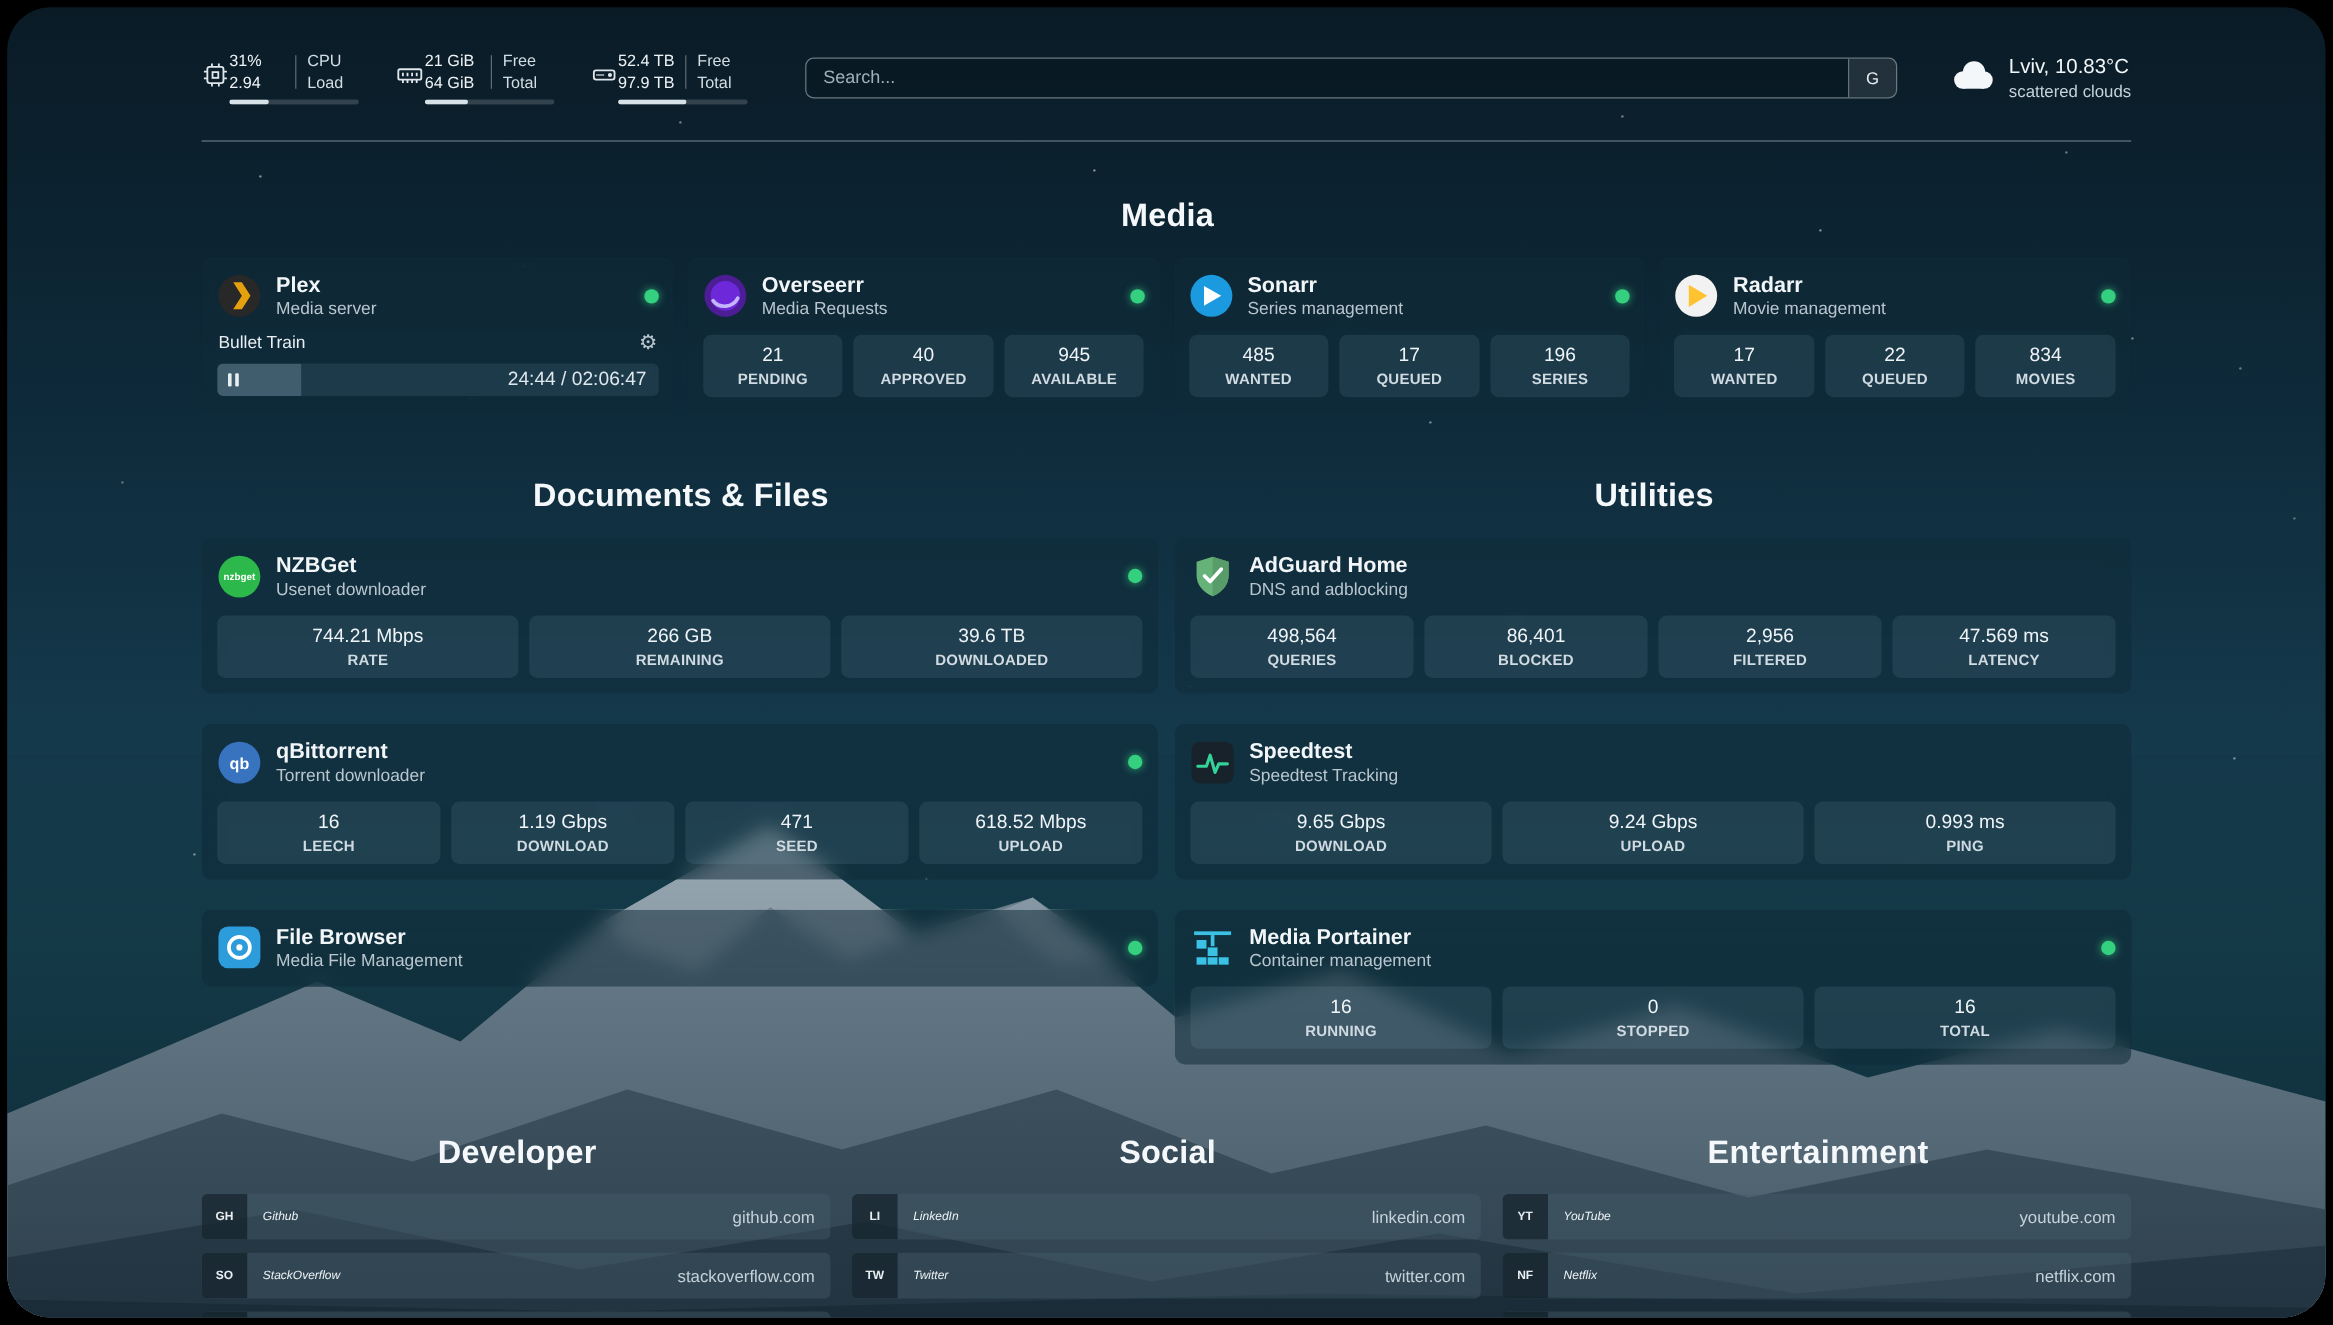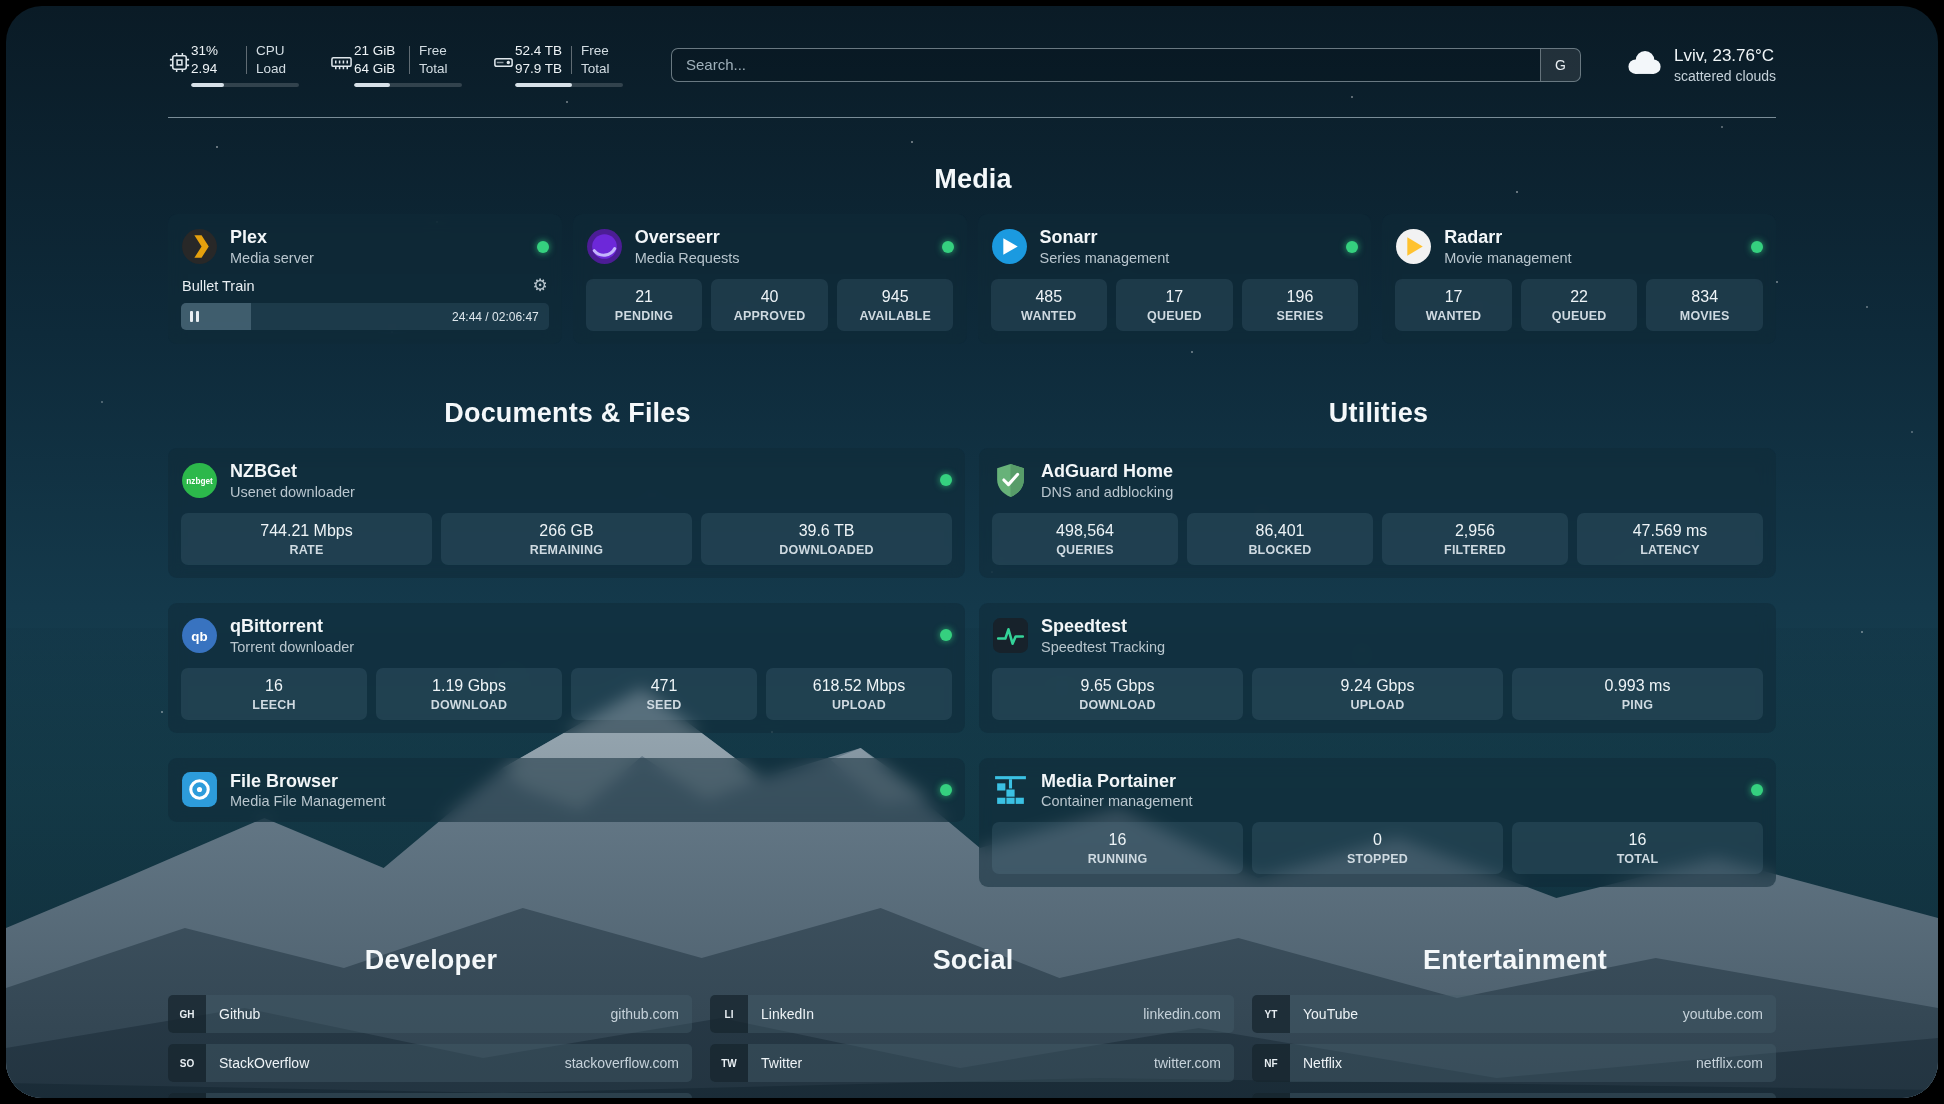--- a/index.html
+++ b/index.html
@@ -73,29 +73,29 @@
 
   
   .np-row { display:flex; align-items:center; margin-top:11px; padding:0 1px; }
   .np-title { font-size:14.5px; color:#e8eef2; }
   .gear { margin-left:auto; color:#b9c6ce; font-size:17px; line-height:1; cursor:pointer; }
   .player { margin-top:9px; position:relative; height:27px; background:rgba(130,170,190,.13);
     border-radius:5px; display:flex; align-items:center; overflow:hidden; }
   .player-fill { position:absolute; left:0; top:0; bottom:0; background:rgba(190,220,235,.22); }
   .pause { position:relative; display:flex; gap:3px; margin-left:9px; cursor:pointer; }
   .pause span { width:3px; height:11px; background:#e8eef2; border-radius:1px; }
-  .time { position:relative; margin-left:auto; margin-right:10px; font-size:12px; color:#dfe8ee; }
+  .time { position:relative; margin-left:auto; margin-right:10px; font-size:16px; color:#dfe8ee; }
 
   
   .bm-grid { display:grid; grid-template-columns:repeat(3,1fr); gap:0 18px; margin-top:58px; align-items:start; }
   .bm-row { display:flex; align-items:center; height:38px; background:rgba(70,95,108,.40);
     border-radius:5px; margin-bottom:11px; overflow:hidden; cursor:pointer; }
   .bm-icon { width:38px; height:38px; background:rgba(8,18,26,.55); display:flex; align-items:center;
     justify-content:center; font-weight:700; font-size:10px; color:#e8eef2; flex:0 0 38px; }
-  .bm-name { margin-left:13px; font-size:14px; color:#eef3f6; }
+  .bm-name { margin-left:13px; font-size:10px; color:#eef3f6;font-style:italic; }
   .bm-url { margin-left:auto; margin-right:13px; font-size:14px; color:#c6d2da; }
 </style>
 </head>
 <body>
 
 <div class="screen">
 
   <div class="mountains">
     <svg viewBox="0 0 1944 470" preserveAspectRatio="none">
       <path d="M0,470 L0,300 L120,250 L260,190 L380,240 L500,140 L640,60 L760,150 L860,120 L980,220 L1120,180 L1260,250 L1400,210 L1560,270 L1720,230 L1944,290 L1944,470 Z" fill="#8fa1b0"></path>
@@ -202,21 +202,21 @@
           <svg width="38" height="27" viewBox="0 0 36 26">
             <g fill="#f3f7fa">
                 <circle cx="10" cy="17" r="7"></circle>
                 <circle cx="19" cy="11" r="9"></circle>
                 <circle cx="27" cy="17" r="7"></circle>
                 <rect x="10" y="17" width="17" height="7"></rect>
               </g>
           </svg>
         </span>
         <div>
-          <div class="w-loc">Lviv, 23.76°C</div>
+          <div class="w-loc">Lviv, 10.83°C</div>
           <div class="w-cond">scattered clouds</div>
         </div>
       </div>
     </header>
 
     <hr class="divider">
 
     <section class="media-section">
       <h2 class="section-title">Media</h2>
       <div class="media-grid">

